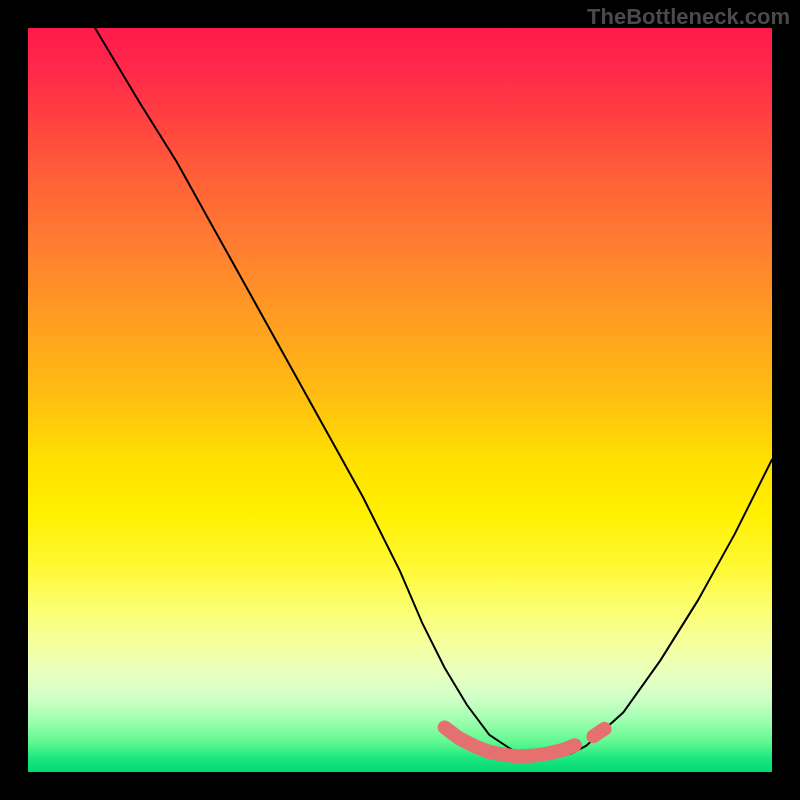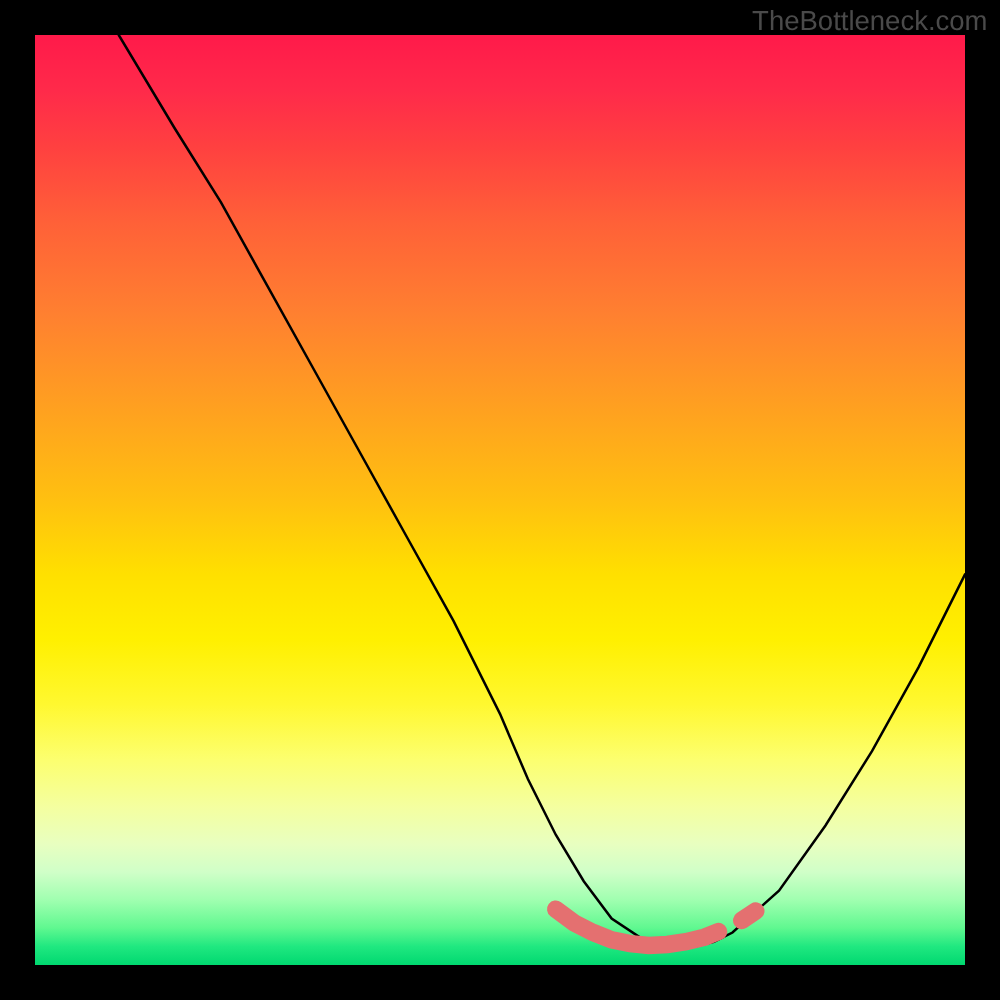--- a/index.html
+++ b/index.html
@@ -10,21 +10,21 @@
     position: relative;
     overflow: hidden;
     font-family: Arial, Helvetica, sans-serif;
   }
   .watermark {
     position: absolute;
     top: 4px;
     right: 10px;
     color: #4a4a4a;
     font-size: 22px;
-    font-weight: 400;
+    font-weight: 700;
     z-index: 10;
   }
   .plot {
     position: absolute;
     left: 28px;
     top: 28px;
     width: 744px;
     height: 744px;
   }
   .gradient-bg {

